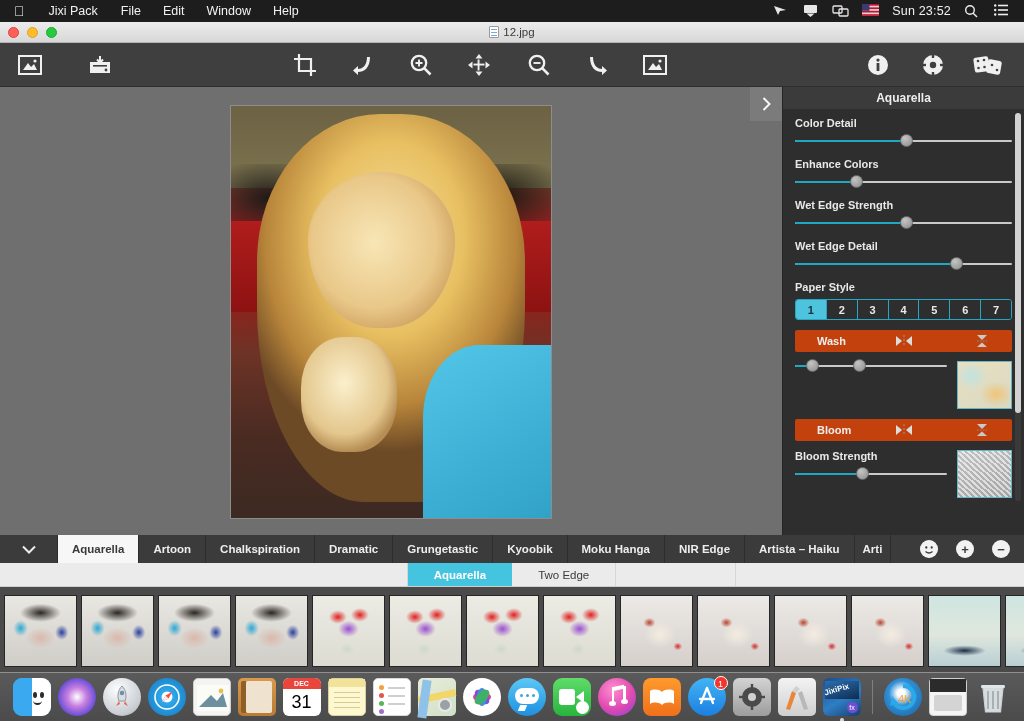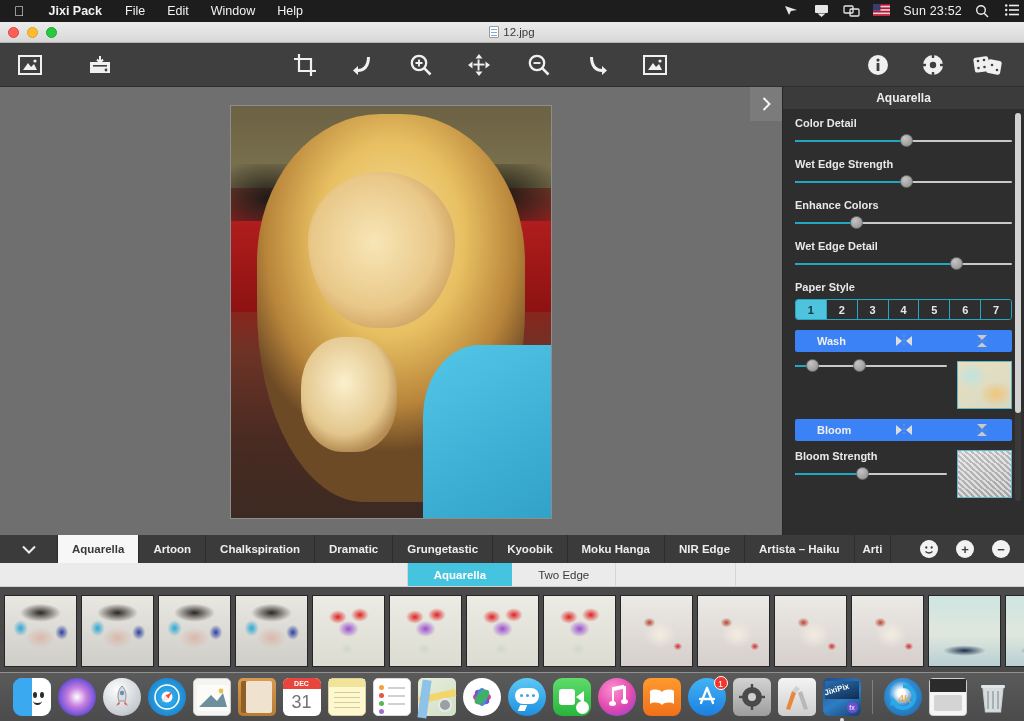--- a/index.html
+++ b/index.html
@@ -11,24 +11,24 @@
   }
   #root { position:relative; width:1024px; height:721px; }
 
   
   .menubar{
     position:absolute; left:0; top:0; width:1024px; height:22px;
     background:#1d1d1d; display:flex; align-items:center;
     color:#f2f2f2; font-size:12.5px;
   }
   .menubar .left{ display:flex; align-items:center; }
-  .menubar .right{ position:absolute; right:2px; display:flex; align-items:flex-start; gap:13px; }
+  .menubar .right{ position:absolute; right:13px; display:flex; align-items:flex-start; gap:13px; }
   .mb-item{ padding:0 11px; line-height:22px; white-space:nowrap; }
   .mb-apple{ padding:0 12px 0 14px; font-size:14px; line-height:22px;}
-  .mb-app{ font-weight:bold; padding:0 12px; }
+  .mb-app{ font-weight:normal; padding:0 12px; }
   .mb-clock{ font-size:12.5px; letter-spacing:.2px;}
   .mb-ico{ width:17px; height:14px; display:inline-block; position:relative;}
 
   
   .window{
     position:absolute; left:0; top:22px; width:1024px; height:650px;
     background:#3b3b3b;
   }
   .titlebar{
     position:relative; height:21px; width:100%;
@@ -114,21 +114,21 @@
                 background:radial-gradient(circle at 35% 30%,#c4c4c4,#8d8d8d); border:1px solid #6d6d6d;
                 transform:translateX(-6px);}
 
   .sect-label{ color:#e8e8e8; font-size:11px; font-weight:bold; margin-bottom:6px;}
   .seg{ display:flex; border:1px solid #26a7c4; border-radius:3px; overflow:hidden; height:21px;}
   .seg div{ flex:1; text-align:center; line-height:20px; font-size:11px; font-weight:bold;
             color:#e9e9e9; background:#2e2e2e; border-right:1px solid #26a7c4;}
   .seg div:last-child{ border-right:none;}
   .seg div.on{ background:#4ec3dd; color:#14323a;}
 
-  .rowbar{ position:relative; height:22px; background:#3b82f6; border-radius:2px;
+  .rowbar{ position:relative; height:22px; background:#c2410c; border-radius:2px;
            margin:10px 0 9px 0; display:flex; align-items:center; }
   .rowbar .nm{ color:#efefef; font-size:11px; font-weight:bold; margin-left:22px;}
   .rowbar .mid{ position:absolute; left:50%; transform:translateX(-50%); display:flex; align-items:center;}
   .rowbar .rt{ position:absolute; right:22px; display:flex; flex-direction:column; align-items:center;}
 
   .twocol{ display:flex; gap:10px; align-items:flex-start; }
   .twocol .labels{ display:flex; gap:20px; }
   .swatch{ width:55px; height:48px; border:1px solid #63b8c9; flex:0 0 auto;}
   .sw-wash{ background:
       radial-gradient(ellipse 45% 40% at 72% 70%, #f0c57a 0%, rgba(240,197,122,0) 70%),
@@ -423,34 +423,34 @@
         <div class="ctl">
           <div class="ctl-label">Color Detail</div>
           <div class="slider">
             <div class="trk"></div>
             <div class="fil" style="width:51%"></div>
             <div class="knb" style="left:51%"></div>
           </div>
         </div>
 
         <div class="ctl">
+          <div class="ctl-label">Enhance Colors</div>
+          <div class="slider">
+            <div class="trk"></div>
+            <div class="fil" style="width:28%"></div>
+            <div class="knb" style="left:28%"></div>
+          </div>
+        </div>
+
+        <div class="ctl">
           <div class="ctl-label">Wet Edge Strength</div>
           <div class="slider">
             <div class="trk"></div>
             <div class="fil" style="width:51%"></div>
             <div class="knb" style="left:51%"></div>
-          </div>
-        </div>
-
-        <div class="ctl">
-          <div class="ctl-label">Enhance Colors</div>
-          <div class="slider">
-            <div class="trk"></div>
-            <div class="fil" style="width:28%"></div>
-            <div class="knb" style="left:28%"></div>
           </div>
         </div>
 
         <div class="ctl">
           <div class="ctl-label">Wet Edge Detail</div>
           <div class="slider">
             <div class="trk"></div>
             <div class="fil" style="width:74%"></div>
             <div class="knb" style="left:74%"></div>
           </div>
@@ -664,21 +664,21 @@
           <path d="M2 22 L14 10 L20 16 L26 8 L30 22 Z" fill="#6e8f9e"></path>
           <circle cx="24" cy="6" r="2.4" fill="#e8c14a"></circle>
         </svg>
     </div>
     <div class="dock-ico" style="border-radius:5px;background:linear-gradient(180deg,#d79a4e,#b87b33)">
       <div style="position:absolute;left:8px;top:3px;right:4px;bottom:3px;background:#efe3cf;border-radius:2px"></div>
       <div style="position:absolute;left:3px;top:3px;width:5px;bottom:3px;background:#8f5f26;border-radius:2px 0 0 2px"></div>
     </div>
     <div class="dock-ico" style="border-radius:6px;background:#ffffff;overflow:hidden">
       <div style="position:absolute;left:0;top:0;width:100%;height:11px;background:#e8453c;color:#fff;font-size:7px;text-align:center;line-height:11px;font-weight:bold">DEC</div>
-      <div style="position:absolute;left:0;top:11px;width:100%;bottom:0;display:flex;align-items:center;justify-content:center;font-size:18px;color:#737373">31</div>
+      <div style="position:absolute;left:0;top:11px;width:100%;bottom:0;display:flex;align-items:center;justify-content:center;font-size:18px;color:#000000">31</div>
     </div>
     <div class="dock-ico" style="border-radius:5px;background:#fdf8cf;border:1px solid #d9d2a0">
       <div style="position:absolute;left:0;top:0;width:100%;height:8px;background:#f2e39a"></div>
       <div style="position:absolute;left:5px;top:13px;right:5px;height:1px;background:#d6cd96;box-shadow:0 5px 0 #d6cd96,0 10px 0 #d6cd96,0 15px 0 #d6cd96"></div>
     </div>
     <div class="dock-ico" style="border-radius:5px;background:#ffffff;border:1px solid #d8d8d8">
       <div style="position:absolute;left:5px;top:6px;width:5px;height:5px;border-radius:50%;background:#f0a33a;box-shadow:0 8px 0 #e0574f,0 16px 0 #5ab55a,0 24px 0 #9a6fd0"></div>
       <div style="position:absolute;left:14px;top:8px;right:5px;height:1.6px;background:#d0d0d0;box-shadow:0 8px 0 #d0d0d0,0 16px 0 #d0d0d0"></div>
     </div>
     <div class="dock-ico" style="border-radius:5px;background:linear-gradient(140deg,#e9edd9,#cfe0c8)">

